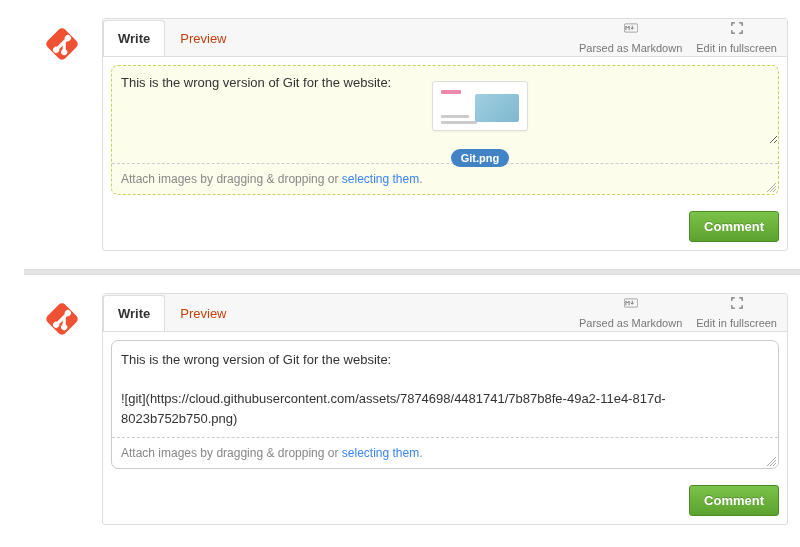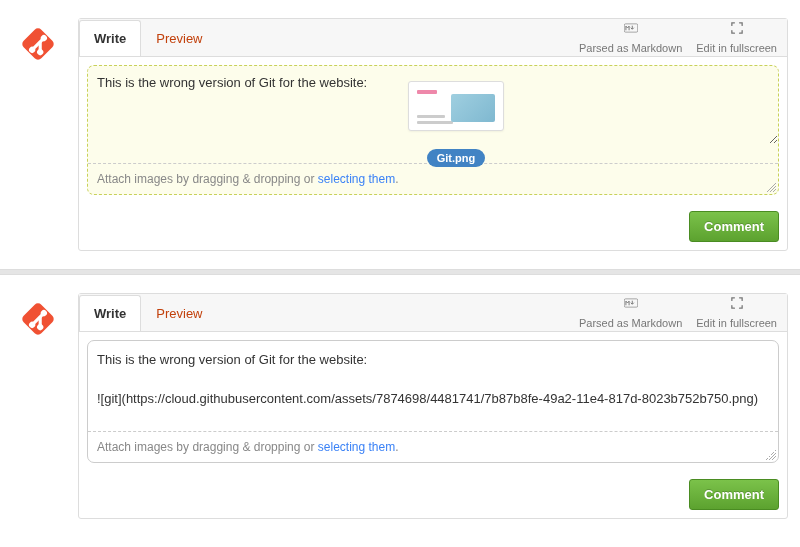--- a/index.html
+++ b/index.html
@@ -2,21 +2,21 @@
 <html><head>
 <meta charset="utf-8">
 <style>
   * { box-sizing: border-box; margin: 0; padding: 0; }
   body {
     font-family: "Helvetica Neue", Helvetica, Arial, sans-serif;
     background: #fff;
     font-size: 13px;
     color: #333;
   }
-  .wrap { width: 800px; }
+  .wrap { width: 800px; padding-left: 24px; }
   .panel {
     display: flex;
     align-items: flex-start;
     padding: 18px 12px;
   }
   .avatar {
     width: 52px; height: 52px; flex: 0 0 52px;
     display: flex; align-items: center; justify-content: center;
     margin-right: 14px;
   }

